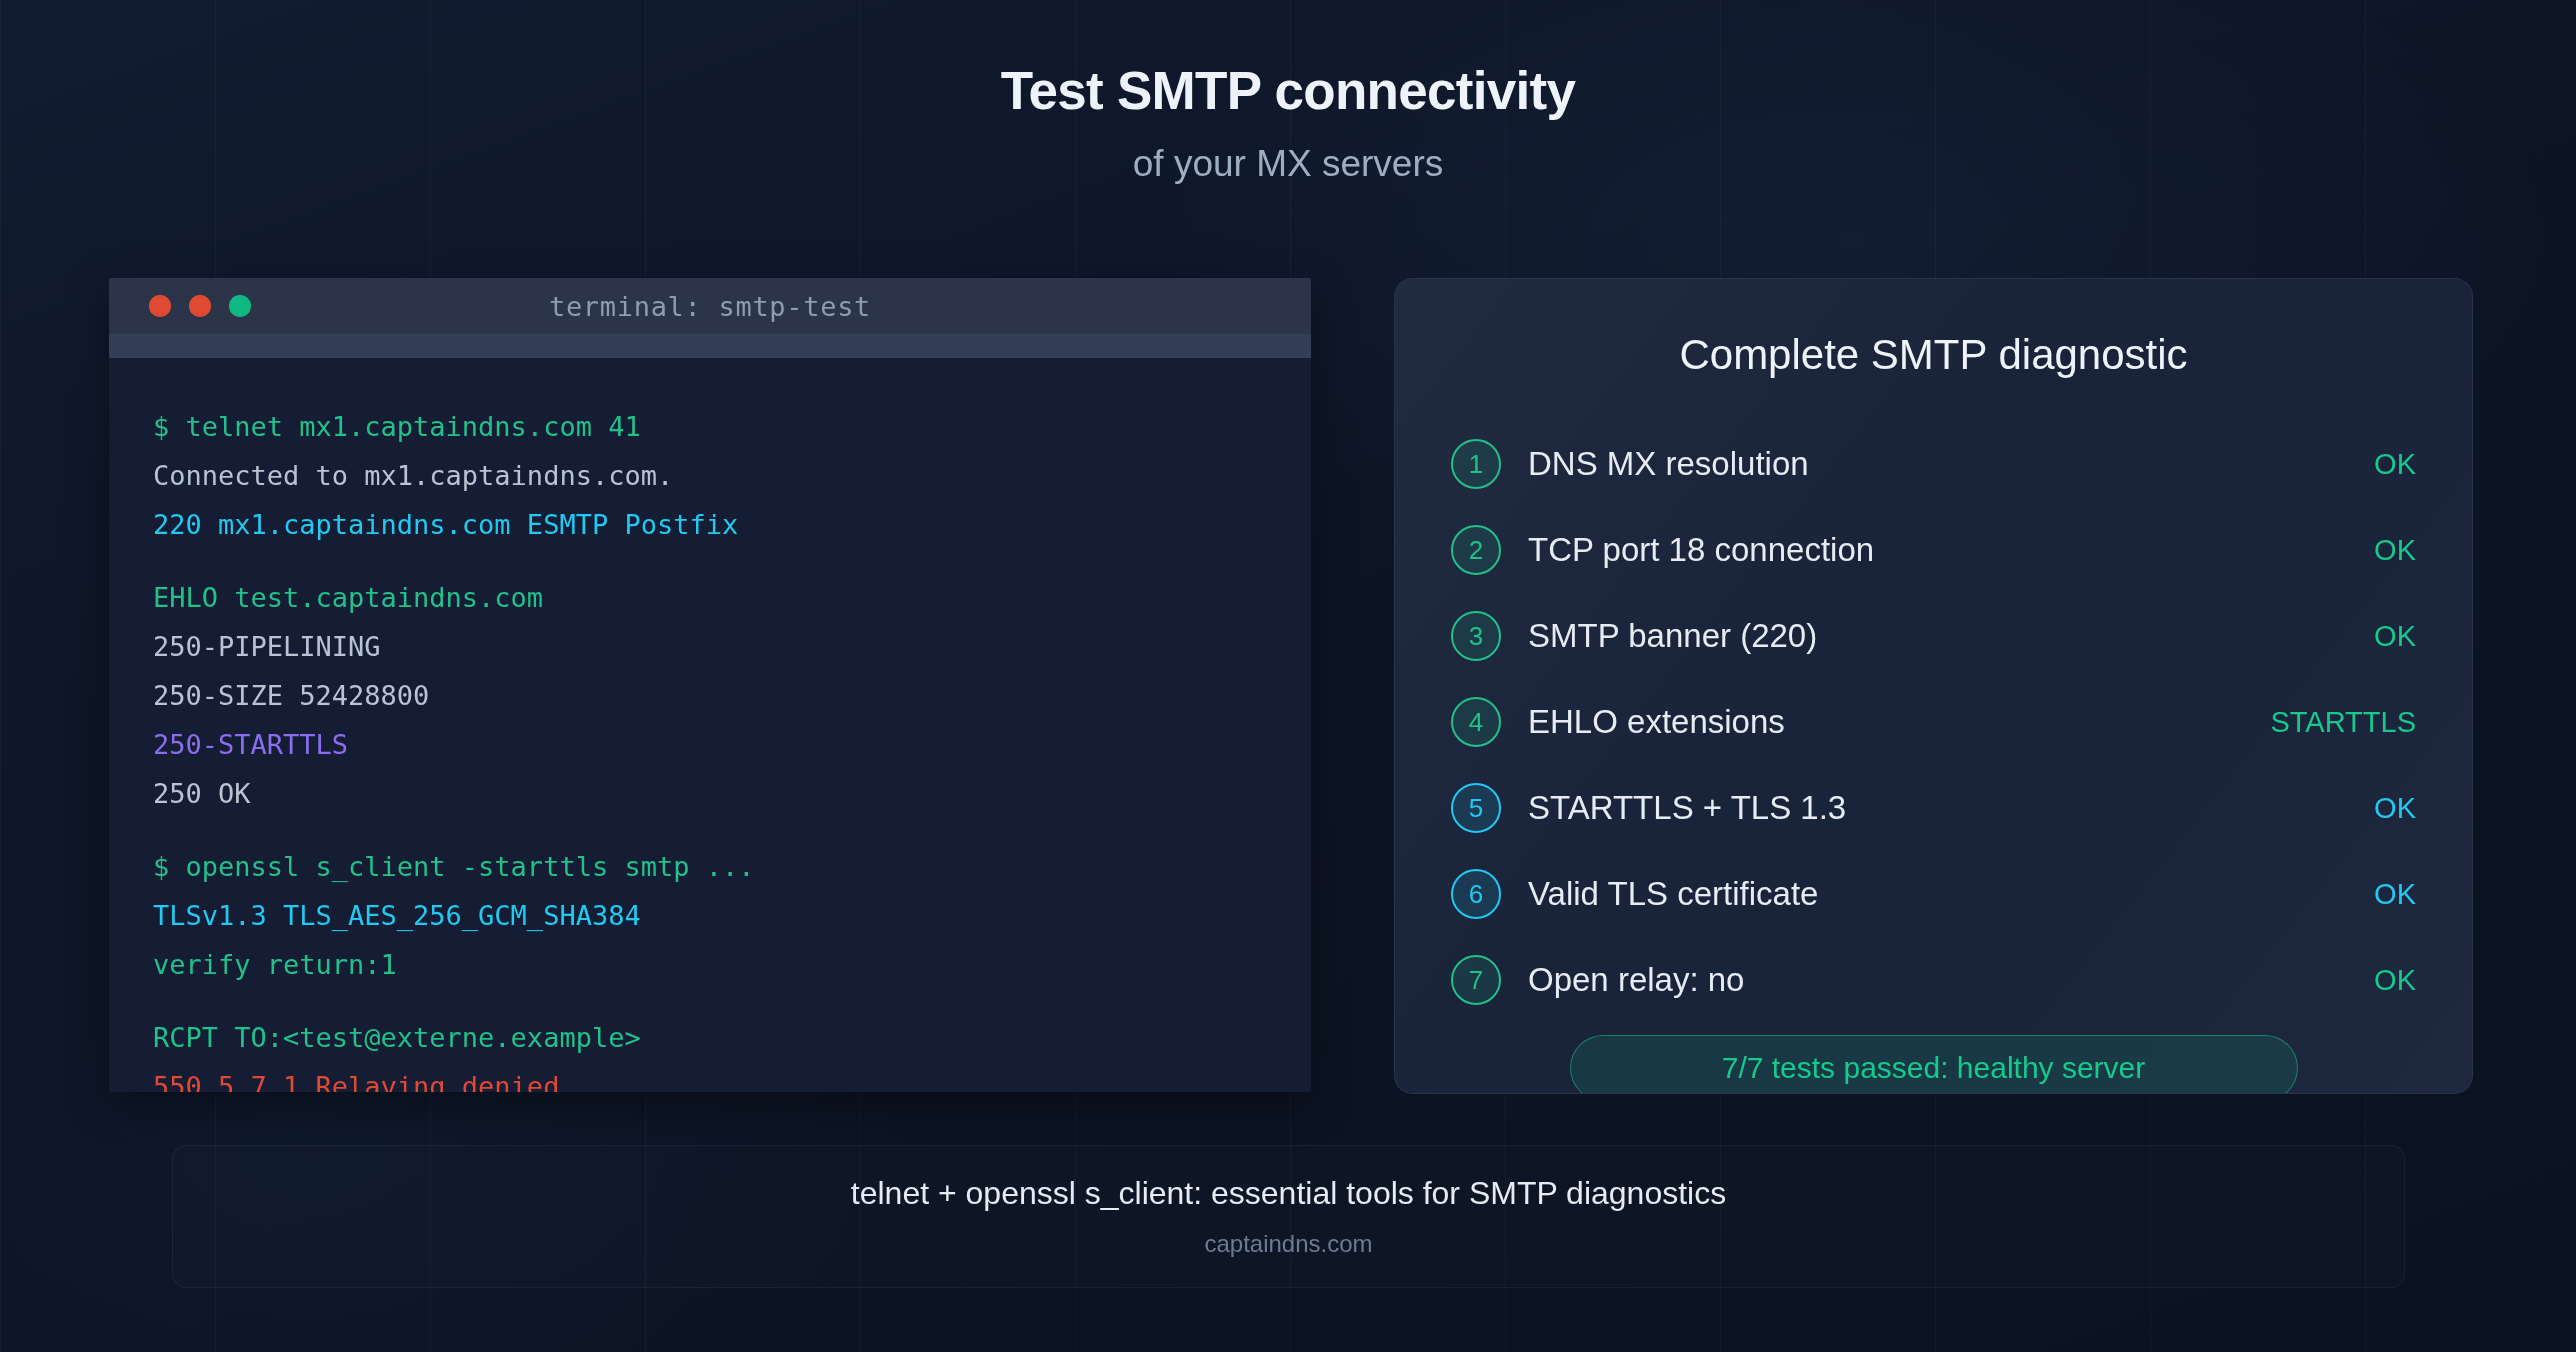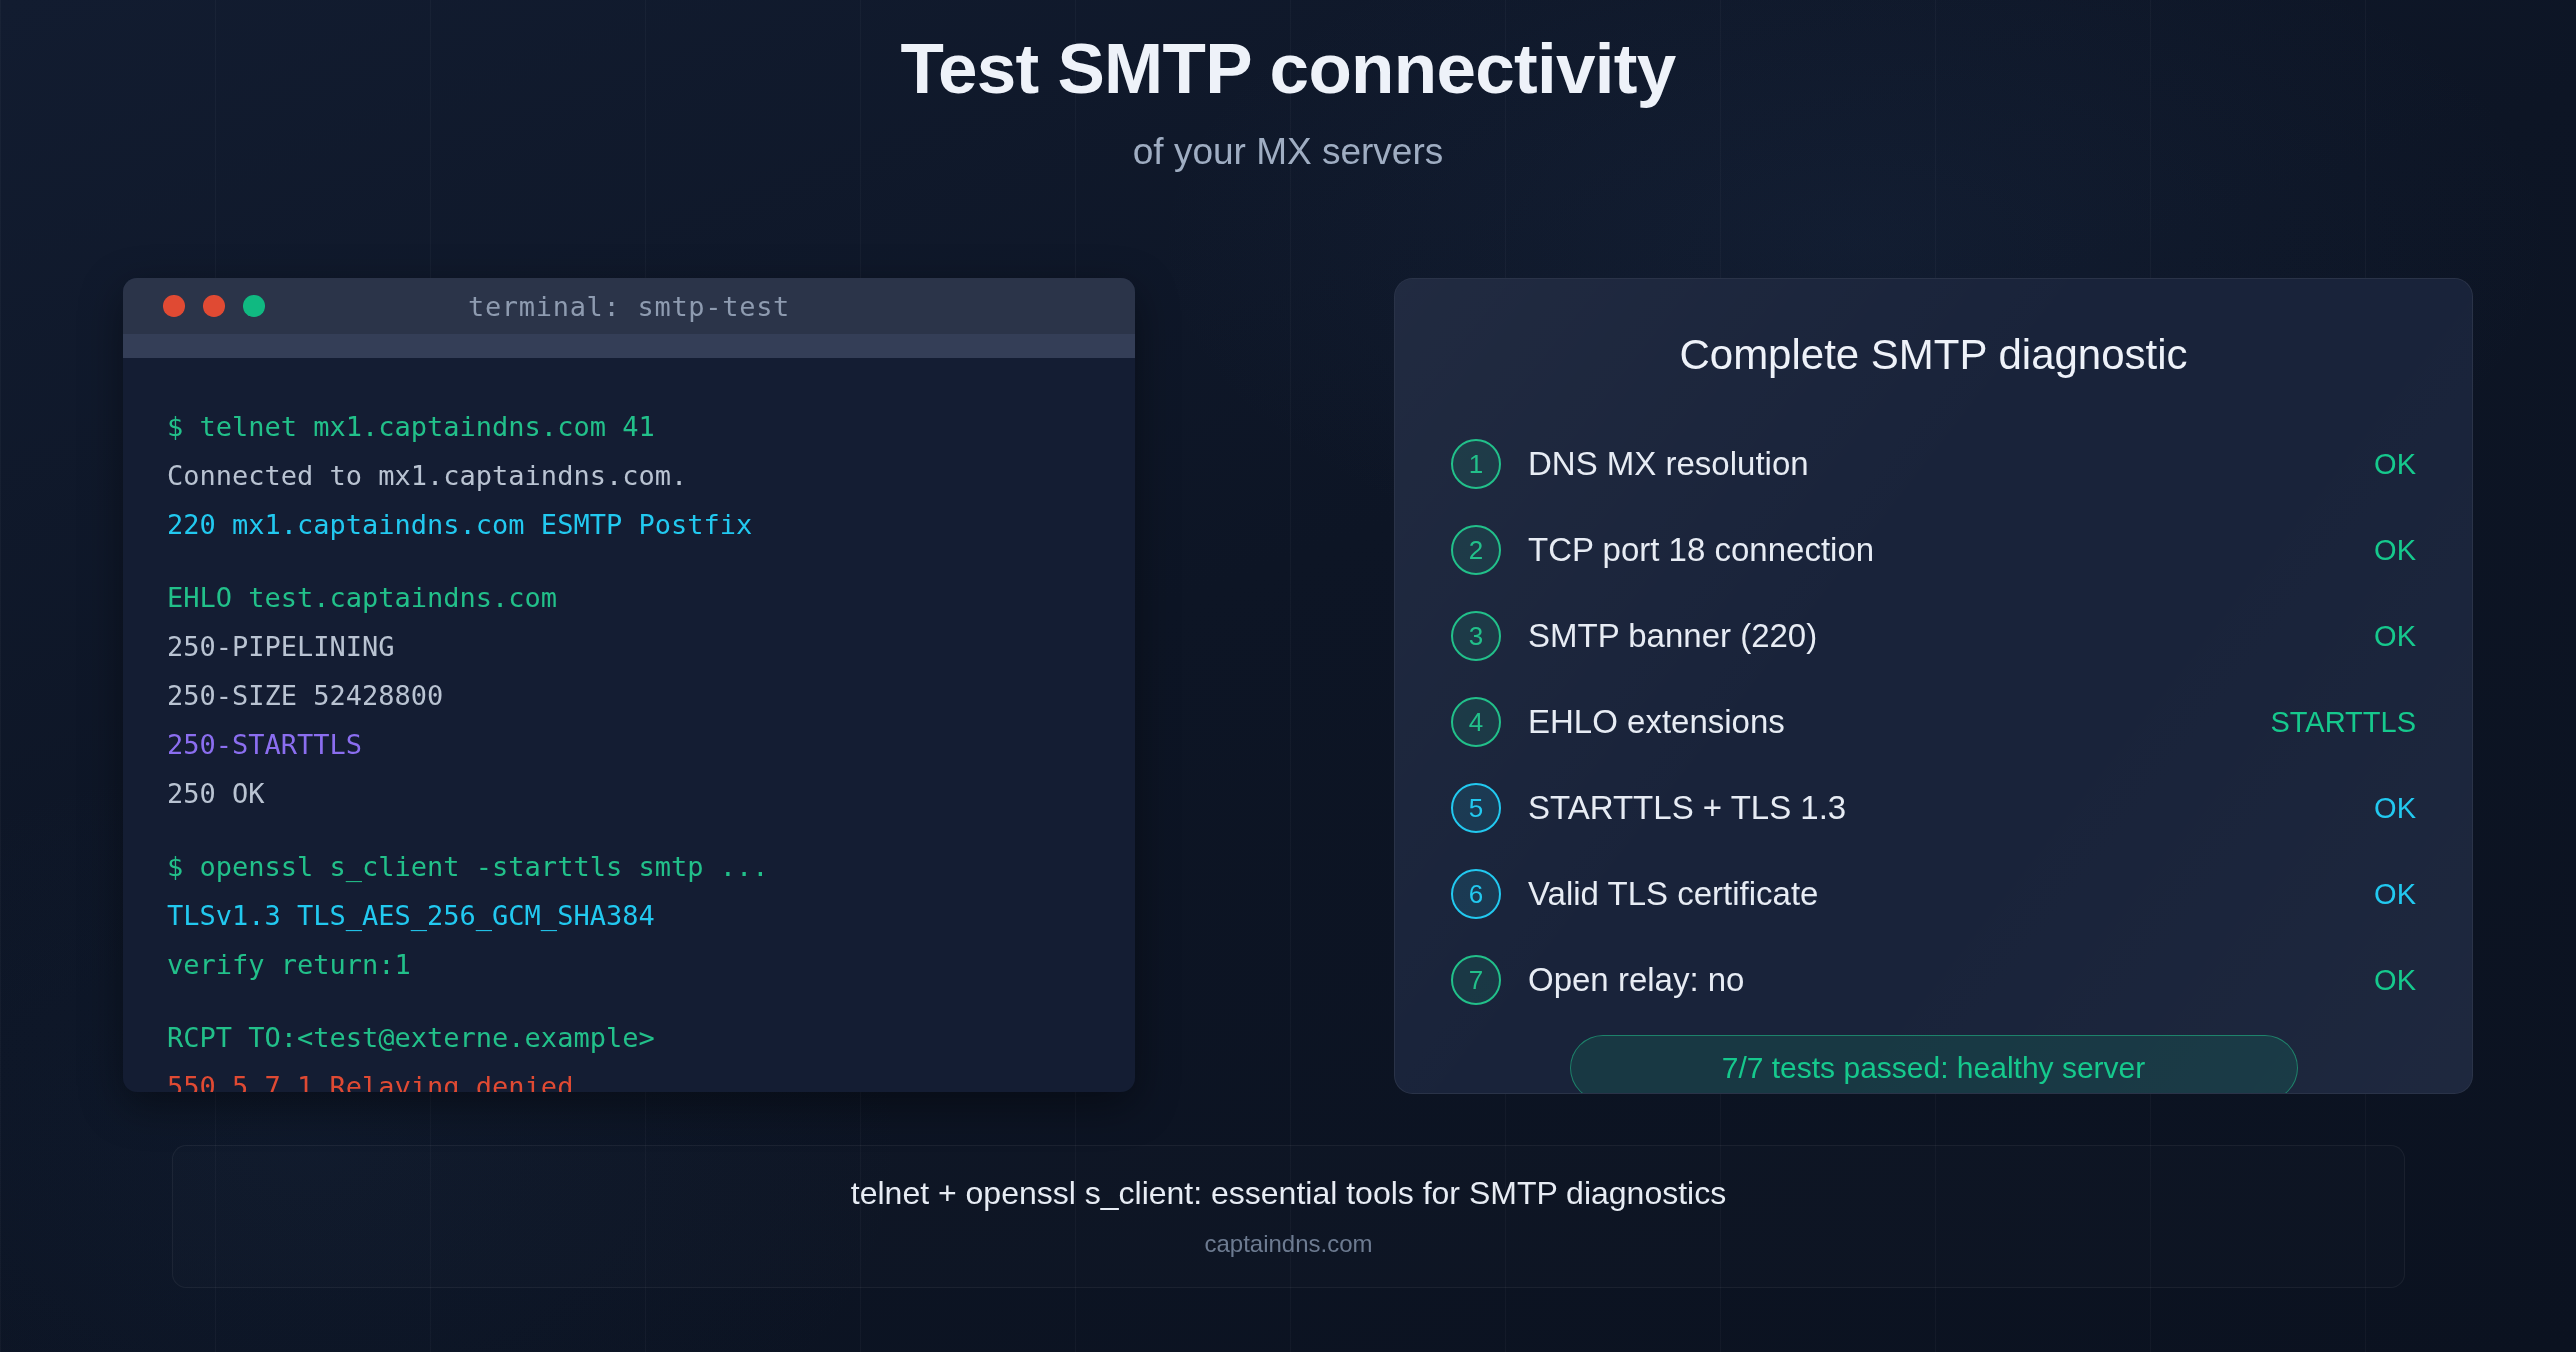--- a/index.html
+++ b/index.html
@@ -31,38 +31,38 @@
     position:absolute; inset:0;
     background:
       radial-gradient(1002px 501px at 72% 18%, rgba(60,95,150,0.10), rgba(0,0,0,0) 70%),
       radial-gradient(859px 572px at 12% 85%, rgba(40,80,130,0.07), rgba(0,0,0,0) 70%);
     pointer-events:none;
   }
 
   
   #header { position:absolute; top:0; left:0; width:2576px; text-align:center; }
   #page-title {
-    margin-top:28px;
-    font-size:71px;
+    margin-top:60px;
+    font-size:53px;
     font-weight:bold;
     letter-spacing:-0.7px;
     color:#eef2f9;
   }
   #page-subtitle {
     margin-top:21.5px;
     font-size:37px;
     color:#9fadc2;
   }
 
   
   #terminal {
     position:absolute;
-    left:123px; top:278px;
-    width:1012px; height:814px;
-    border-radius:14px;
+    left:109px; top:278px;
+    width:1202px; height:814px;
+    border-radius:2px;
     background:#141d33;
     box-shadow:0 13px 43px rgba(0,0,0,0.40);
     overflow:hidden;
   }
   #terminal-titlebar {
     position:relative;
     height:56px;
     background:#2b3449;
     display:flex; align-items:center;
   }

